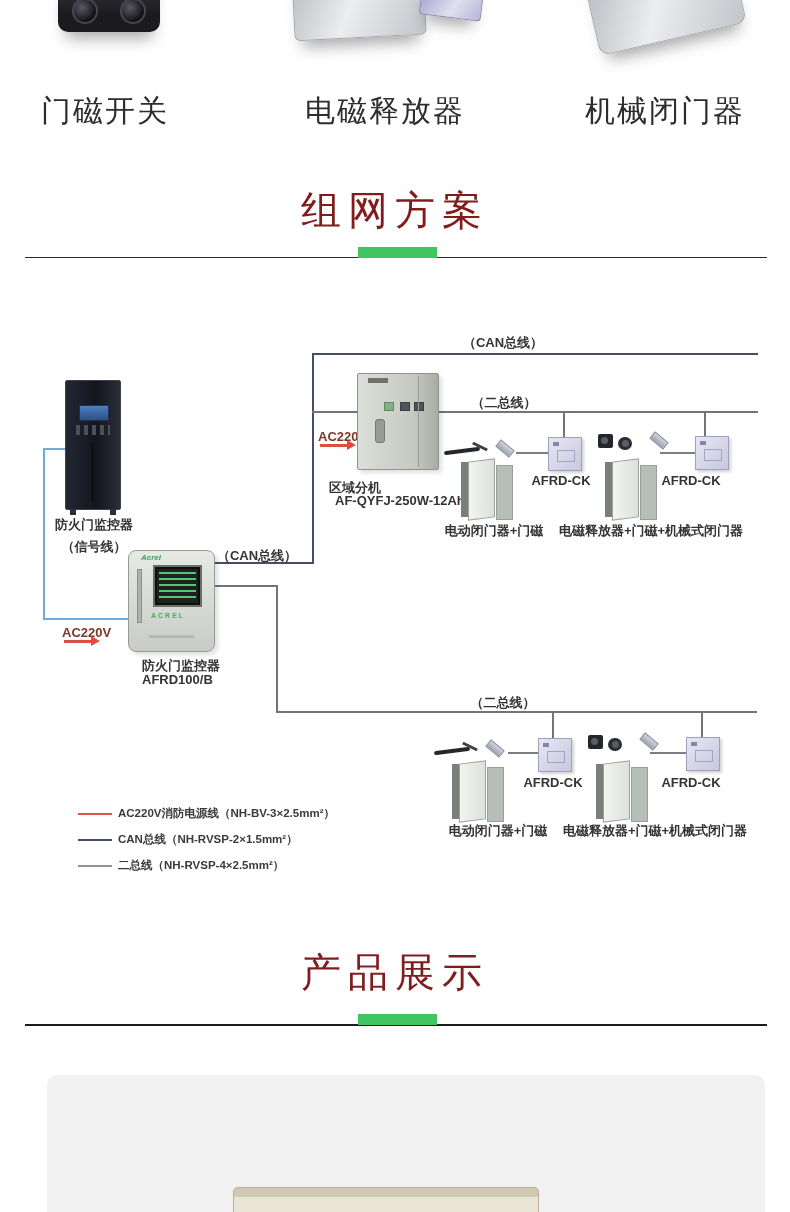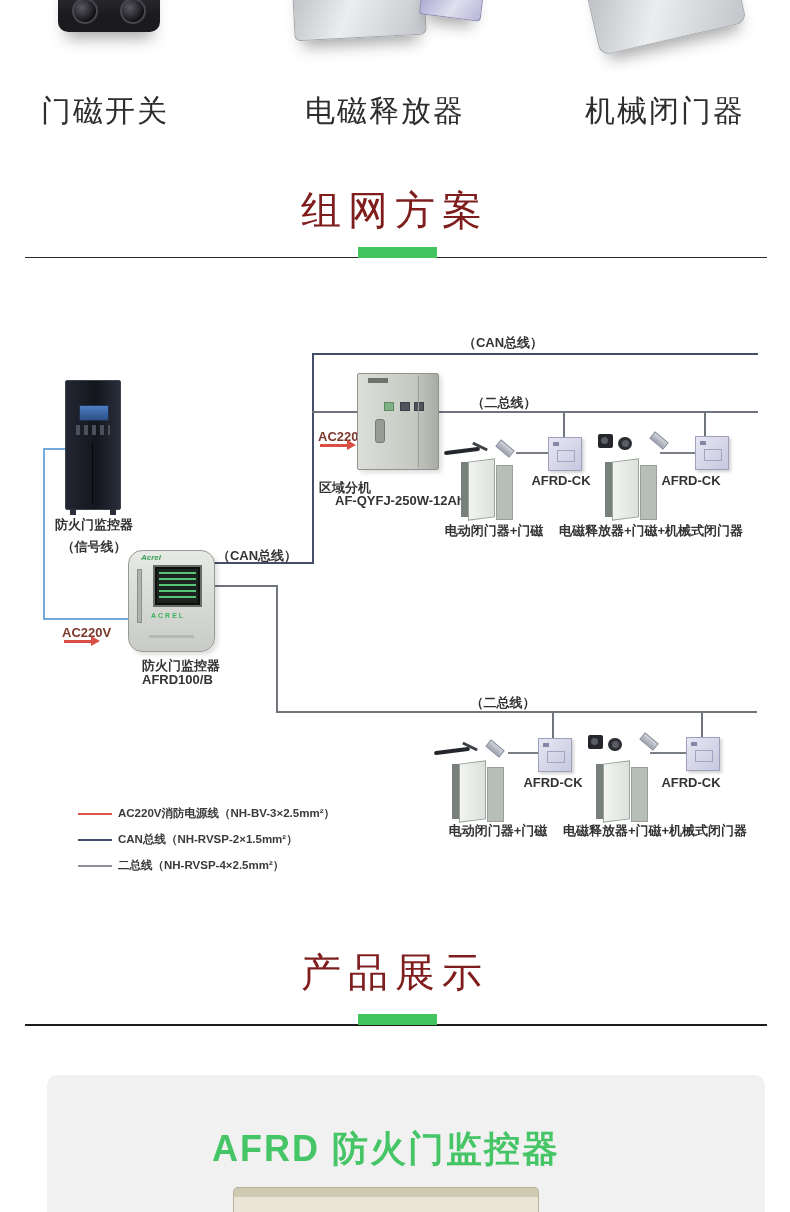--- a/index.html
+++ b/index.html
@@ -49,21 +49,21 @@
 
   .zonecab{width:80px;height:95px;background:linear-gradient(90deg,#dcded9,#c6c9c2 70%,#a9aca5);
        border:1px solid #8f938c;border-radius:2px;box-shadow:3px 3px 4px rgba(0,0,0,.12);}
   .zonecab .ztop{position:absolute;left:10px;top:4px;width:20px;height:5px;background:#6f736c;}
   .zonecab .zdot{position:absolute;top:28px;width:8px;height:7px;}
   .zonecab .zhandle{position:absolute;left:17px;top:45px;width:8px;height:22px;background:#989c94;
        border:1px solid #767a72;border-radius:3px;}
   .zonecab .zseam{position:absolute;left:60px;top:2px;width:1px;height:91px;background:#9a9d96;}
 
   .monitor{width:85px;height:100px;background:linear-gradient(180deg,#e7e9e4,#c9ccc6);
-       border:1px solid #979a94;border-radius:14px;box-shadow:3px 3px 4px rgba(0,0,0,.12);}
+       border:1px solid #979a94;border-radius:8px;box-shadow:3px 3px 4px rgba(0,0,0,.12);}
   .monitor .mbrand{position:absolute;left:12px;top:2px;font-size:8px;font-style:italic;font-weight:bold;color:#3aa05a;}
   .monitor .mscreen{position:absolute;left:24px;top:14px;width:45px;height:38px;background:#1c231e;border:2px solid #6a6e68;
        box-shadow:inset 0 0 0 2px #0c100d;}
   .monitor .mlines{position:absolute;left:4px;top:5px;right:4px;bottom:5px;
        background:repeating-linear-gradient(180deg,#57c377 0 2px,transparent 2px 6px);}
   .monitor .mslot{position:absolute;left:8px;top:18px;width:3px;height:52px;background:#b0b3ad;border:1px solid #8d908a;}
   .monitor .mlogo{position:absolute;left:22px;top:61px;font-size:7px;font-weight:bold;letter-spacing:2px;color:#3db35f;}
   .monitor .mvent{position:absolute;left:20px;top:84px;width:45px;height:3px;background:#b6b9b3;}
 
   .ckbox{width:32px;height:32px;background:linear-gradient(135deg,#e6e6f3,#c8c8df);
@@ -166,21 +166,21 @@
     <div class="abs dlabel nowrap" style="left:42px;top:538px;width:104px;">（信号线）</div>
 
     <div class="abs zonecab" style="left:357px;top:373px;">
       <div class="ztop"></div>
       <div class="zdot" style="left:26px;background:#7fb387;border:1px solid #5c8862;"></div>
       <div class="zdot" style="left:42px;background:#50545c;border:1px solid #3a3d44;"></div>
       <div class="zdot" style="left:56px;background:#50545c;border:1px solid #3a3d44;"></div>
       <div class="zhandle"></div>
       <div class="zseam"></div>
     </div>
-    <div class="abs dlabel-l nowrap" style="left:319px;top:479px;">区域分机</div>
+    <div class="abs dlabel-l nowrap" style="left:329px;top:479px;">区域分机</div>
     <div class="abs dlabel-l nowrap" style="left:335px;top:493px;">AF-QYFJ-250W-12Ah</div>
 
     <div class="abs monitor" style="left:128px;top:550px;">
       <div class="mbrand">Acrel</div>
       <div class="mscreen">
         <div class="mlines"></div>
       </div>
       <div class="mslot"></div>
       <div class="mlogo">ACREL</div>
       <div class="mvent"></div>
@@ -276,17 +276,16 @@
       <div class="abs lg-swatch" style="left: 0px; top: 65px; background: rgb(141, 146, 152);"></div>
       <div class="abs lg-text nowrap" style="left:40px;top:58px;">二总线（NH-RVSP-4×2.5mm²）</div>
     </div>
   </div>
 
   <div class="abs sec-title nowrap" style="top:945px;">产品展示</div>
   <div class="abs sec-line2" style="top:1024px;"></div>
   <div class="abs sec-bar" style="top:1014px;"></div>
 
   <div class="abs card">
-    <div class="abs card-title nowrap">AFRD 防火门监控器</div>
     <div class="abs bigprod"></div>
   </div>
 
 </div>
 
 </body></html>

